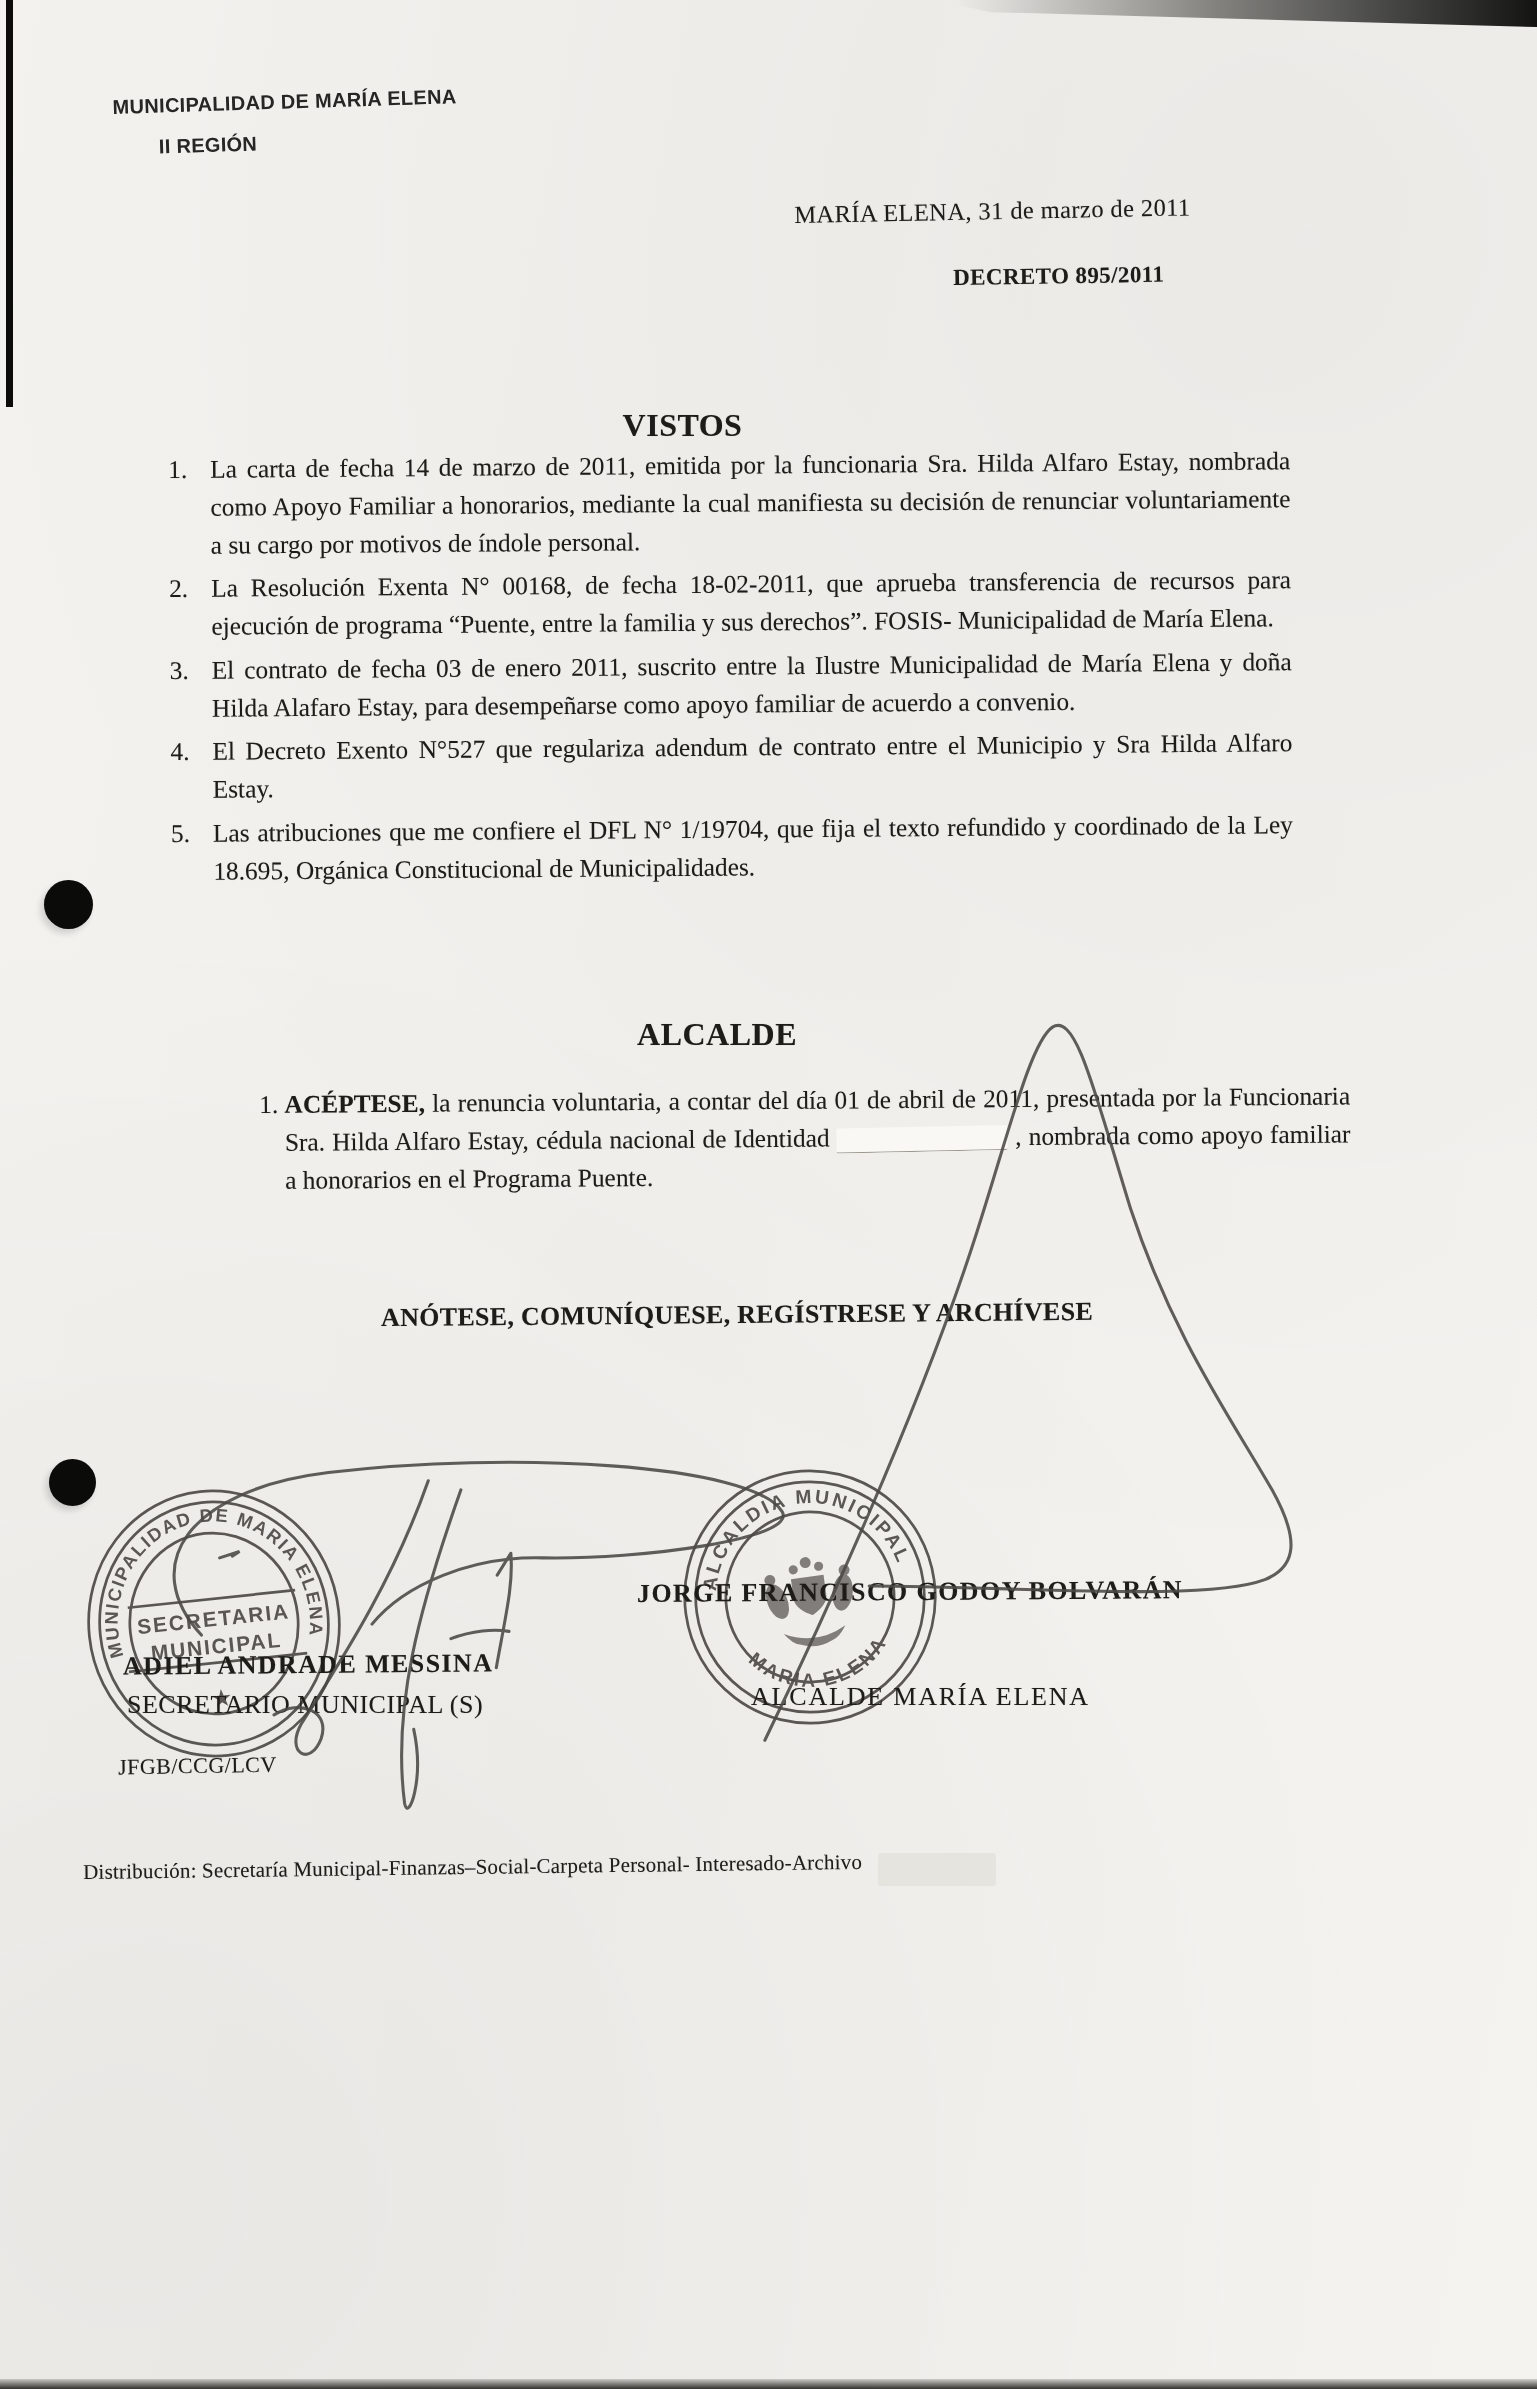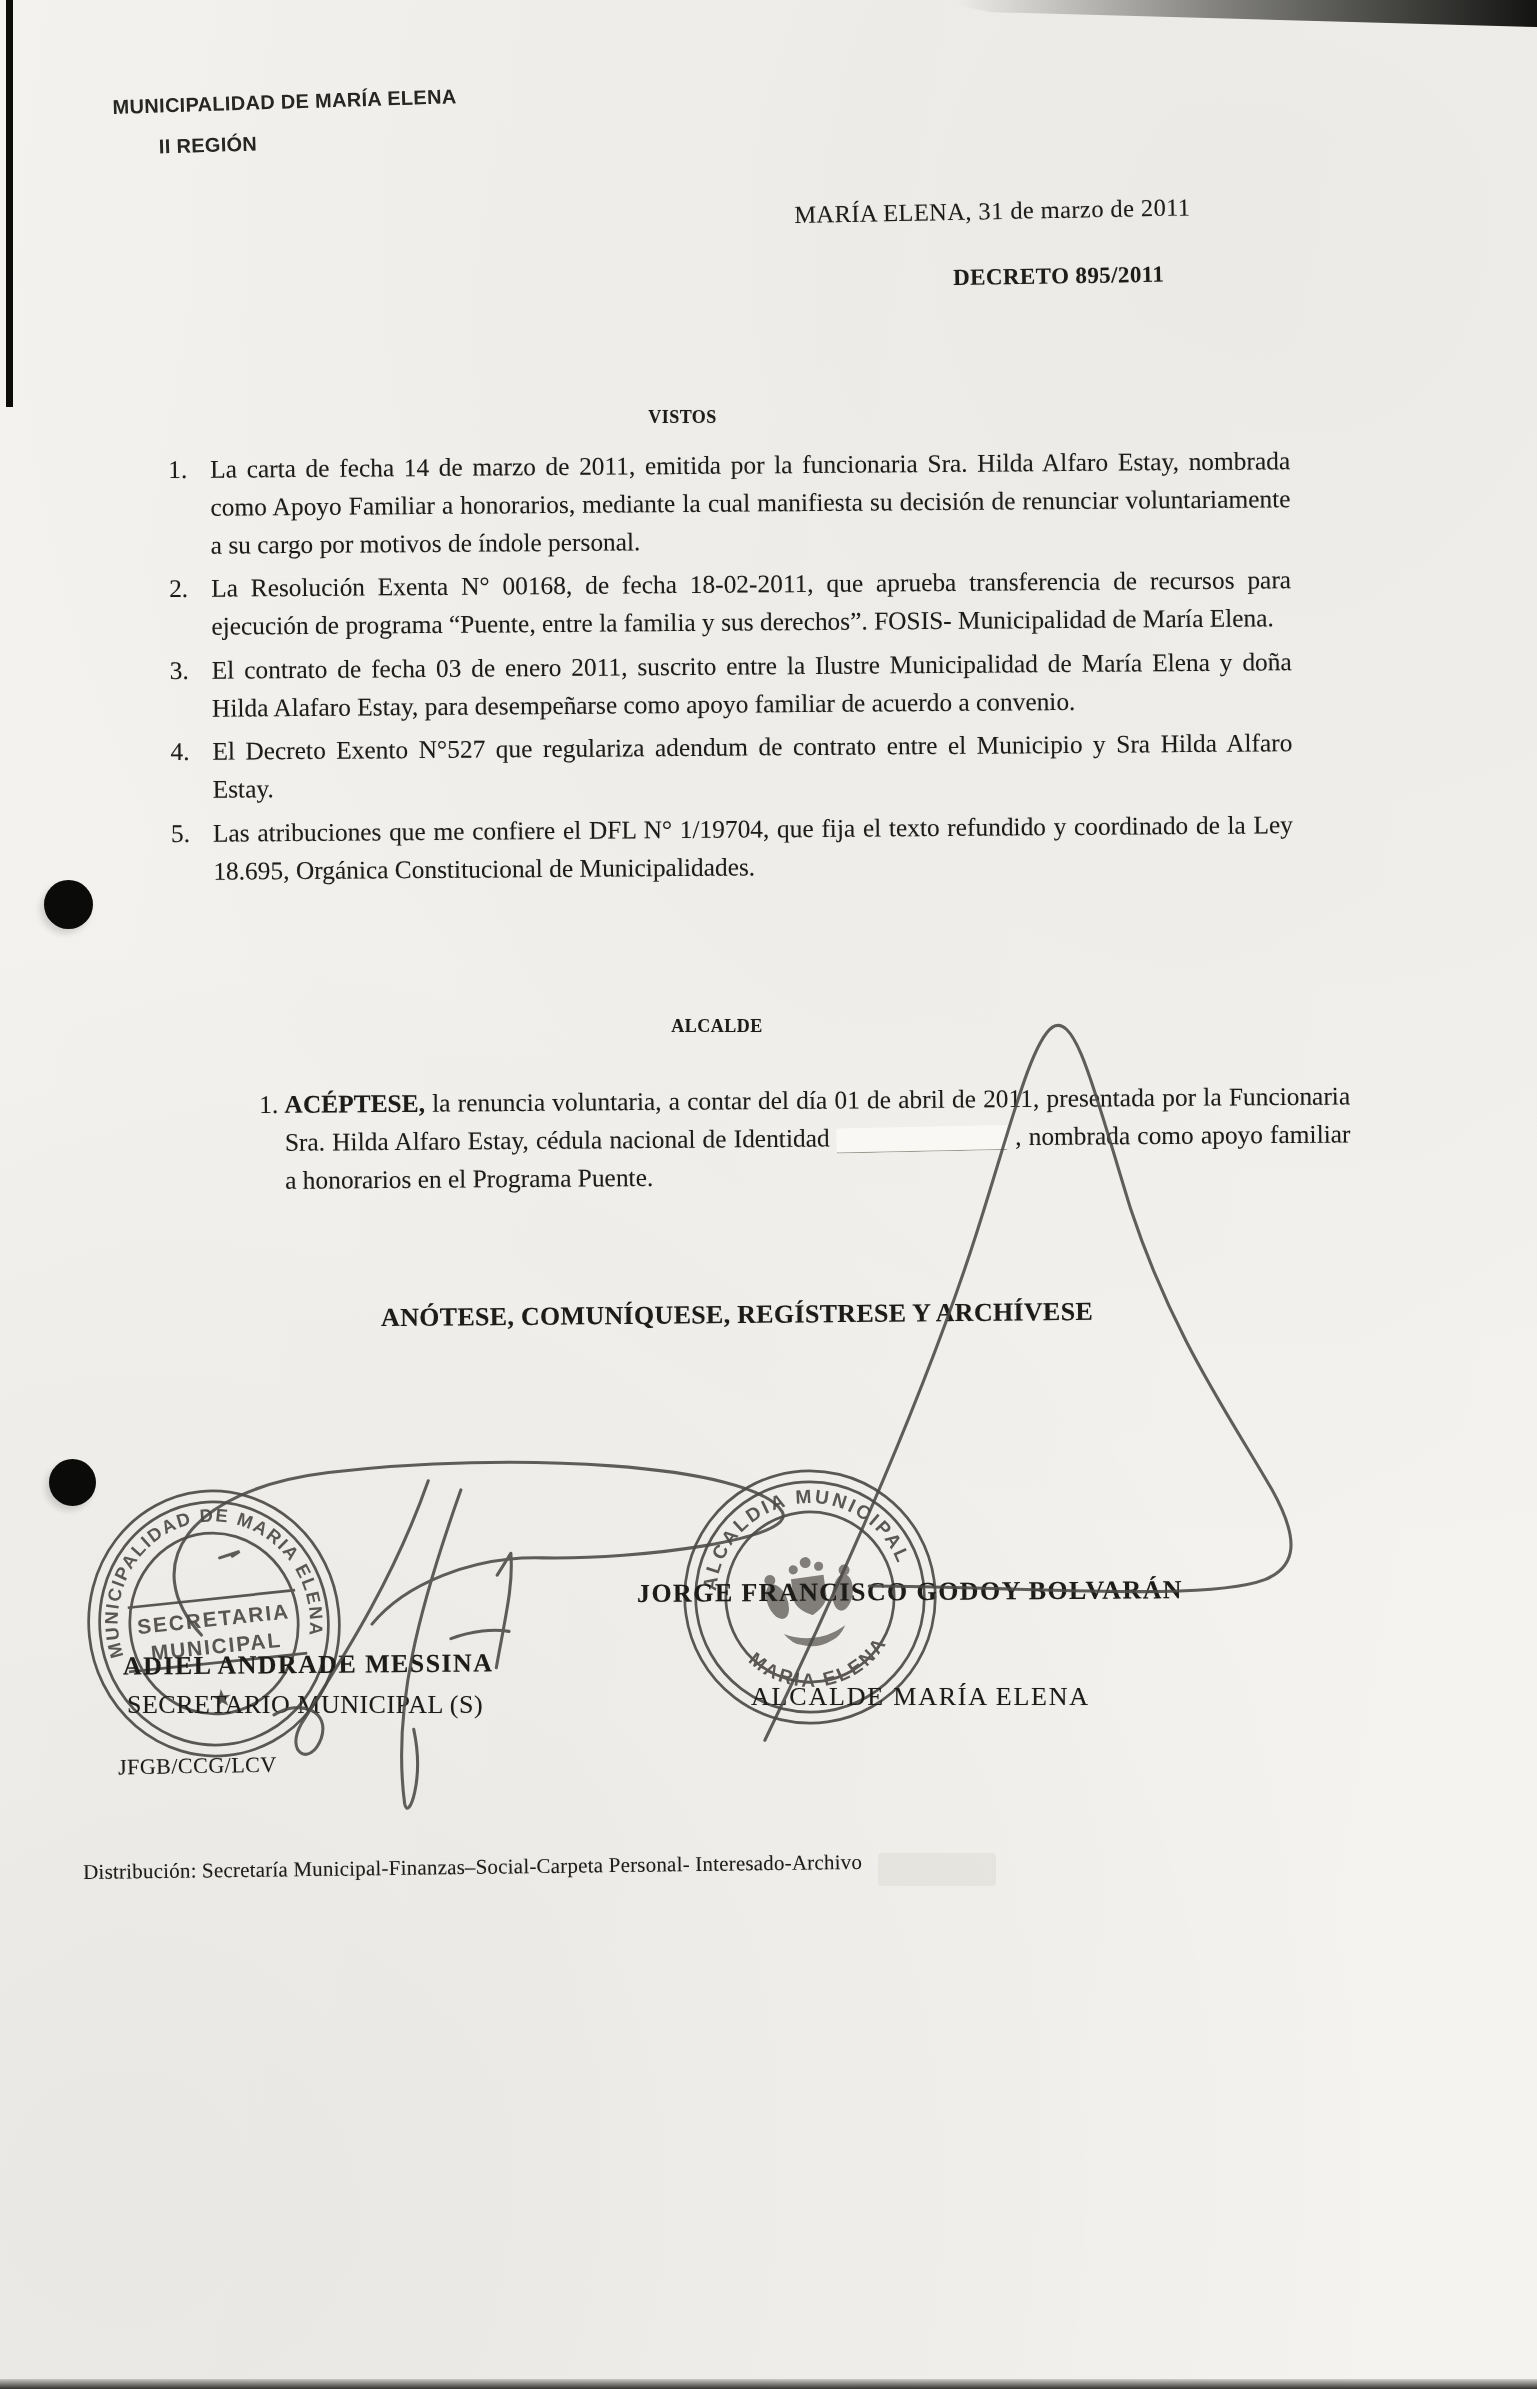--- a/index.html
+++ b/index.html
@@ -27,21 +27,21 @@
   .dateline{
     left:794px; top:201px; font-size:24.5px; letter-spacing:0.4px;
     transform:rotate(-1.1deg); transform-origin:left top;
   }
   .decree-number{
     left:953px; top:265px; font-size:23px; font-weight:700; letter-spacing:0.4px;
     transform:rotate(-.9deg); transform-origin:left top;
   }
 
   .heading{
-    left:0; text-align:center; font-size:18px; font-weight:700; letter-spacing:0.5px;
+    left:0; text-align:center; font-size:32px; font-weight:700; letter-spacing:0.5px;
   }
   .vistos-heading{top:407px; width:1365px;}
   .decreto-heading{top:1016px; width:1434px;}
 
   .body-block{font-size:25.4px; line-height:38px;}
   .vistos-list{
     left:168px; top:450px; width:1122px; margin:0; padding:0; list-style:none;
     transform:rotate(-.45deg); transform-origin:left top;
   }
   .v-item{display:flex; margin:0 0 5.4px 0;}

